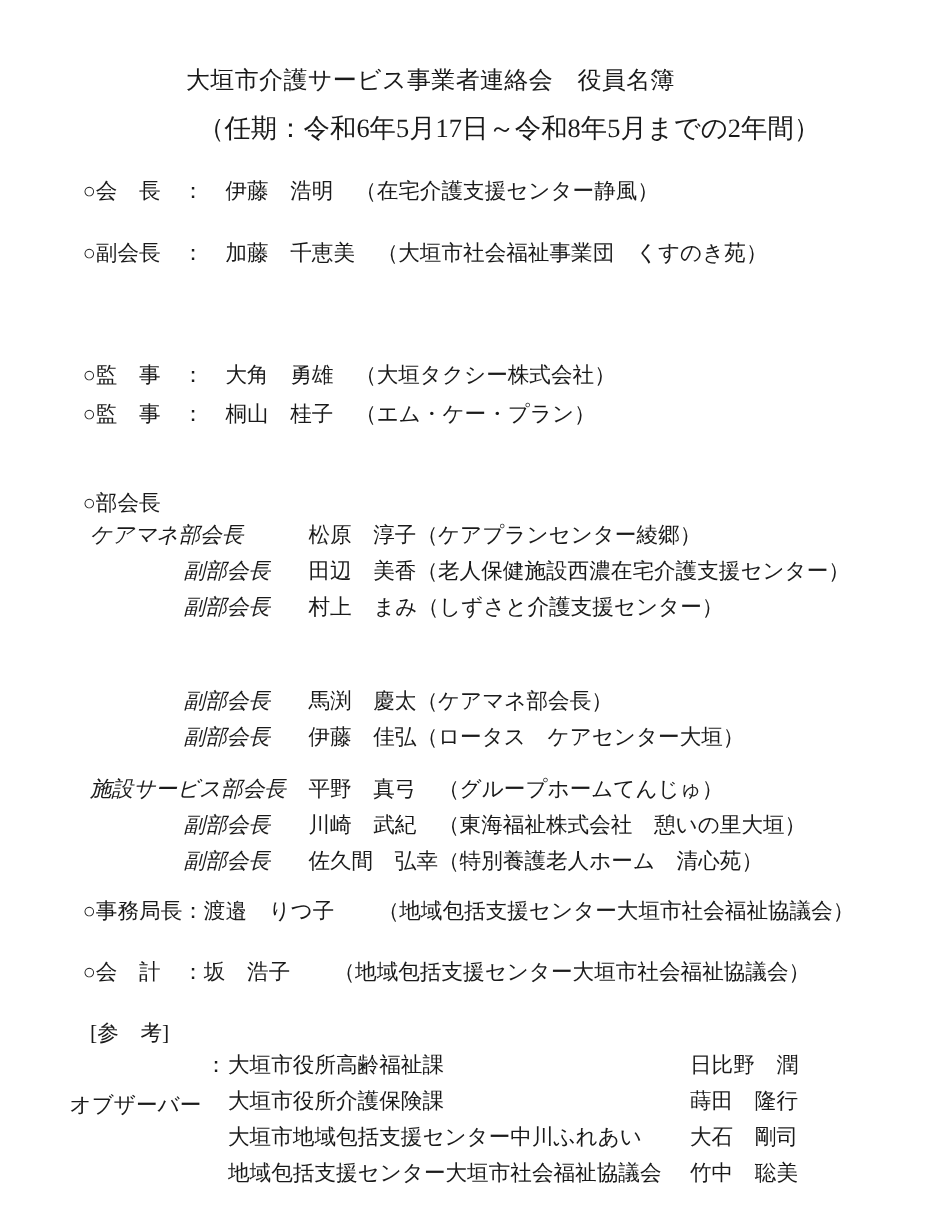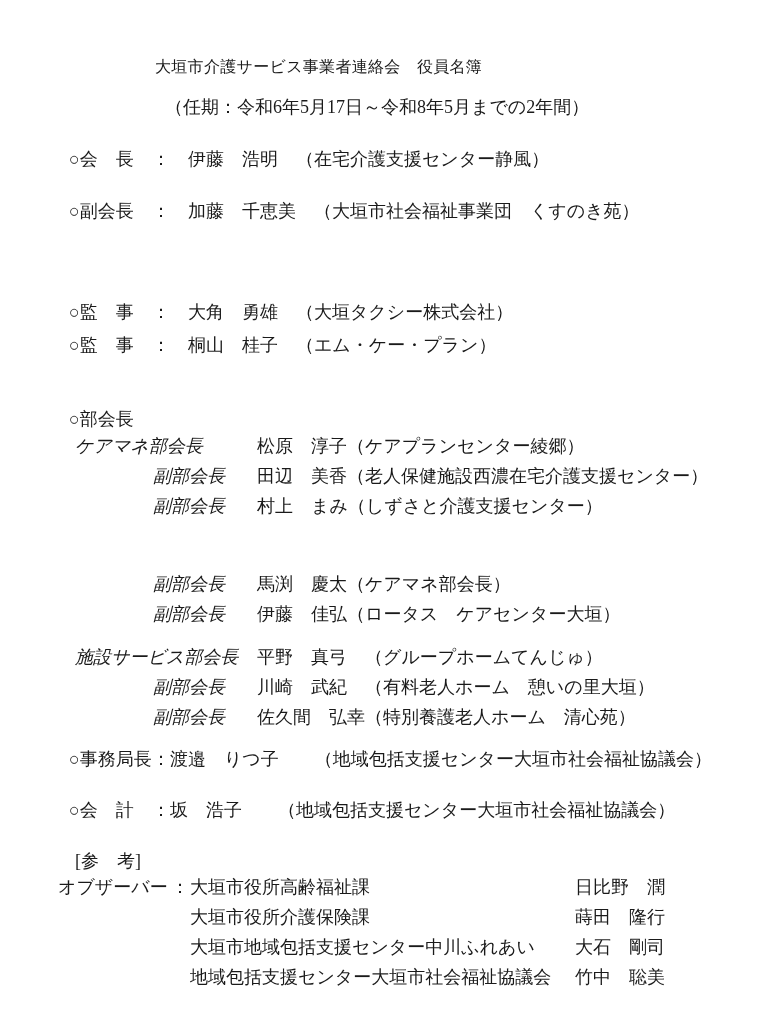--- a/index.html
+++ b/index.html
@@ -7,26 +7,26 @@
     position:relative;
     width:773px;height:1024px;
     background:#ffffff;
     color:#1a1a1a;
     font-family:"Liberation Serif","DejaVu Serif",serif;
     font-size:18px;line-height:22px;
     overflow:hidden;
   }
   .line{position:absolute;white-space:pre;}
   .line span{white-space:pre;}
-  .title{font-size:16px;letter-spacing:0.3px;}
-  .subtitle{font-size:18px;}
+  .title{font-size:20px;letter-spacing:0.3px;}
+  .subtitle{font-size:22px;}
   .role-cell{display:inline-block;width:182px;box-sizing:border-box;vertical-align:top;font-style:italic;}
   .sub .role-cell{padding-left:78px;}
   .name-cell{display:inline-block;min-width:90px;vertical-align:top;}
-  .obs-label{display:inline-block;width:113px;vertical-align:top;}
+  .obs-label{display:inline-block;width:113px;vertical-align:top;margin-top:34px;}
   .obs-sep{display:inline-block;width:19px;vertical-align:top;}
   .obs-spacer{display:inline-block;width:132px;vertical-align:top;}
   .obs-org{display:inline-block;width:385px;vertical-align:top;}
 </style>
 </head>
 <body>
 
 <div class="page">
 
   <div class="line title" style="top:56px;left:155px">大垣市介護サービス事業者連絡会　役員名簿</div>
@@ -40,21 +40,21 @@
   <div class="line" style="top:408px;left:69px">○部会長</div>
 
   <div class="line" style="top:435px;left:75px"><span class="role-cell">ケアマネ部会長</span><span class="name-cell">松原　淳子</span><span>（ケアプランセンター綾郷）</span></div>
   <div class="line sub" style="top:465px;left:75px"><span class="role-cell">副部会長</span><span class="name-cell">田辺　美香</span><span>（老人保健施設西濃在宅介護支援センター）</span></div>
   <div class="line sub" style="top:495px;left:75px"><span class="role-cell">副部会長</span><span class="name-cell">村上　まみ</span><span>（しずさと介護支援センター）</span></div>
 
   <div class="line sub" style="top:573px;left:75px"><span class="role-cell">副部会長</span><span class="name-cell">馬渕　慶太</span><span>（ケアマネ部会長）</span></div>
   <div class="line sub" style="top:603px;left:75px"><span class="role-cell">副部会長</span><span class="name-cell">伊藤　佳弘</span><span>（ロータス　ケアセンター大垣）</span></div>
 
   <div class="line" style="top:646px;left:75px"><span class="role-cell">施設サービス部会長</span><span class="name-cell">平野　真弓</span><span>　（グループホームてんじゅ）</span></div>
-  <div class="line sub" style="top:676px;left:75px"><span class="role-cell">副部会長</span><span class="name-cell">川崎　武紀</span><span>　（有料老人ホーム　憩いの里大垣）</span></div>
+  <div class="line sub" style="top:676px;left:75px"><span class="role-cell">副部会長</span><span class="name-cell">川崎　武紀</span><span>　（東海福祉株式会社　憩いの里大垣）</span></div>
   <div class="line sub" style="top:706px;left:75px"><span class="role-cell">副部会長</span><span class="name-cell">佐久間　弘幸</span><span>（特別養護老人ホーム　清心苑）</span></div>
 
   <div class="line" style="top:748px;left:69px"><span>○事務局長</span><span>：</span><span>渡邉　りつ子</span><span>　　（地域包括支援センター大垣市社会福祉協議会）</span></div>
   <div class="line" style="top:799px;left:69px"><span>○会　計</span><span>　：</span><span>坂　浩子</span><span>　　（地域包括支援センター大垣市社会福祉協議会）</span></div>
 
   <div class="line" style="top:850px;left:75px">[参　考]</div>
 
   <div class="line" style="top:876px;left:58px"><span class="obs-label">オブザーバー</span><span class="obs-sep">：</span><span class="obs-org">大垣市役所高齢福祉課</span><span>日比野　潤</span></div>
   <div class="line" style="top:906px;left:58px"><span class="obs-spacer"></span><span class="obs-org">大垣市役所介護保険課</span><span>蒔田　隆行</span></div>
   <div class="line" style="top:936px;left:58px"><span class="obs-spacer"></span><span class="obs-org">大垣市地域包括支援センター中川ふれあい</span><span>大石　剛司</span></div>

